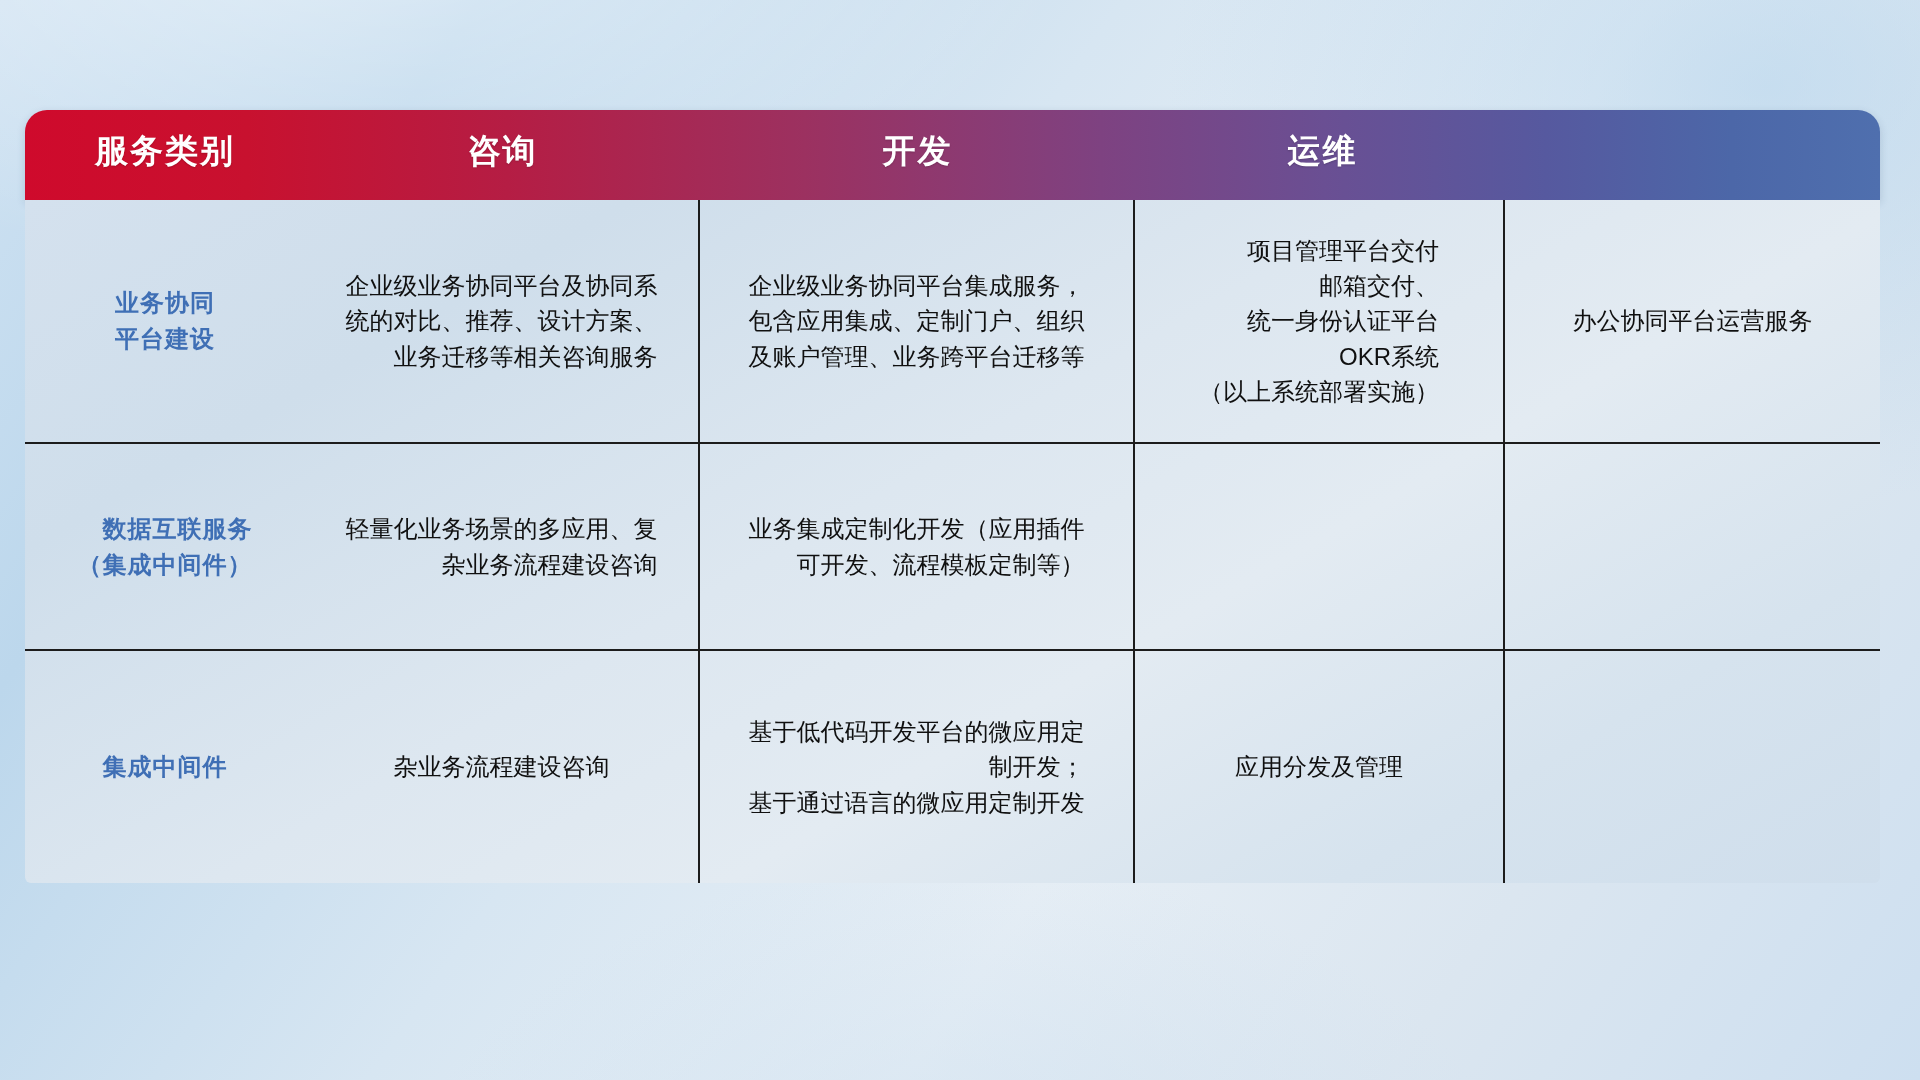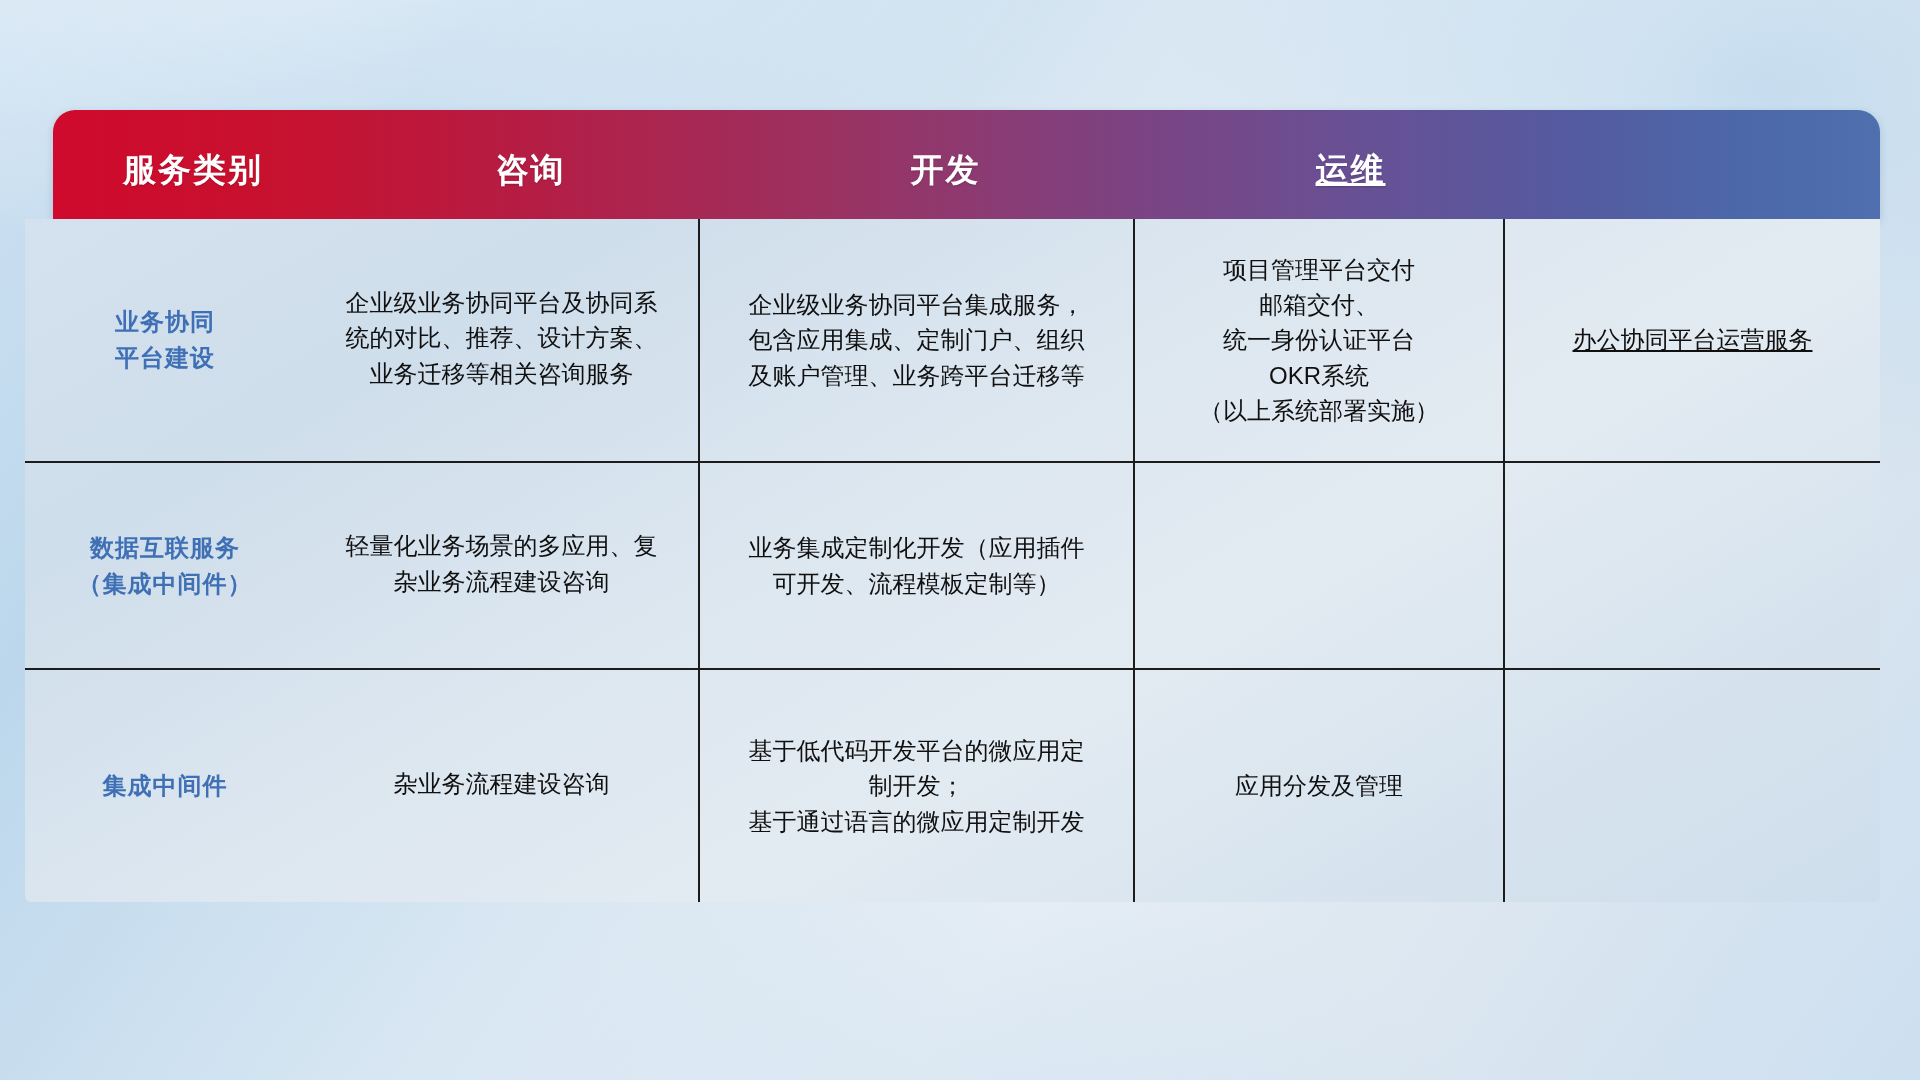--- a/index.html
+++ b/index.html
@@ -22,35 +22,34 @@
   .table-wrap{
     position:absolute;
     left:25px; top:110px;
     width:1855px;
     z-index:2;
   }
 
   
   .thead{
     display:flex;
-    height:109px;
+    height:90px;
     border-radius:22px 22px 0 0;
     overflow:hidden;
     background:linear-gradient(90deg,
        #cf0a2c 0%,
        #c8112f 12%,
        #b51d44 26%,
        #9c3160 42%,
        #7e4281 58%,
        #6a4f93 70%,
        #56599f 82%,
        #4c67a8 92%,
        #4f6fae 100%);
     box-shadow:0 3px 9px rgba(40,60,100,.18);
-    margin-left:28px;
   }
   .th{
     display:flex;align-items:flex-end;justify-content:center;
     padding-bottom:26px;
     color:#ffffff;
     font-size:33px;
     font-weight:bold;
     letter-spacing:2px;
     text-shadow:0 1px 2px rgba(0,0,0,.18);
     box-sizing:border-box;
@@ -66,44 +65,44 @@
        #d6e3ee 82%,
        #cfdeec 100%);
     border-radius:0 0 6px 6px;
   }
   .tr{ display:flex; border-bottom:2px solid #1c1c1c; }
   .tr:last-child{ border-bottom:none; }
 
   .td{
     box-sizing:border-box;
     display:flex;align-items:center;justify-content:center;
-    text-align:center;
+    text-align:right;
     padding:14px 16px;
     font-size:24px;
     line-height:1.46;
     color:#101010;
     border-right:2px solid #1c1c1c;
     white-space:pre-line;
   }
   .td:last-child{ border-right:none; }
   .td.label{
     border-right:none;
     color:#3f6fb5;
     font-weight:bold;
     font-size:24px;
     line-height:1.5;
     letter-spacing:1px;
   }
 
   
   .c0{ width:280px; }
-  .c1{ width:395px;font-family:Liberation Mono, monospace; }
+  .c1{ width:395px; }
   .c2{ width:435px; }
   .c3{ width:370px; }
-  .c4{ width:375px;text-decoration:underline; }
+  .c4{ width:375px; }
 
   .r0{ height:242px; }
   .r1{ height:205px; }
   .r2{ height:232px; }
 </style>
 </head>
 <body>
 
 <div class="bg-sheen"></div>
 

